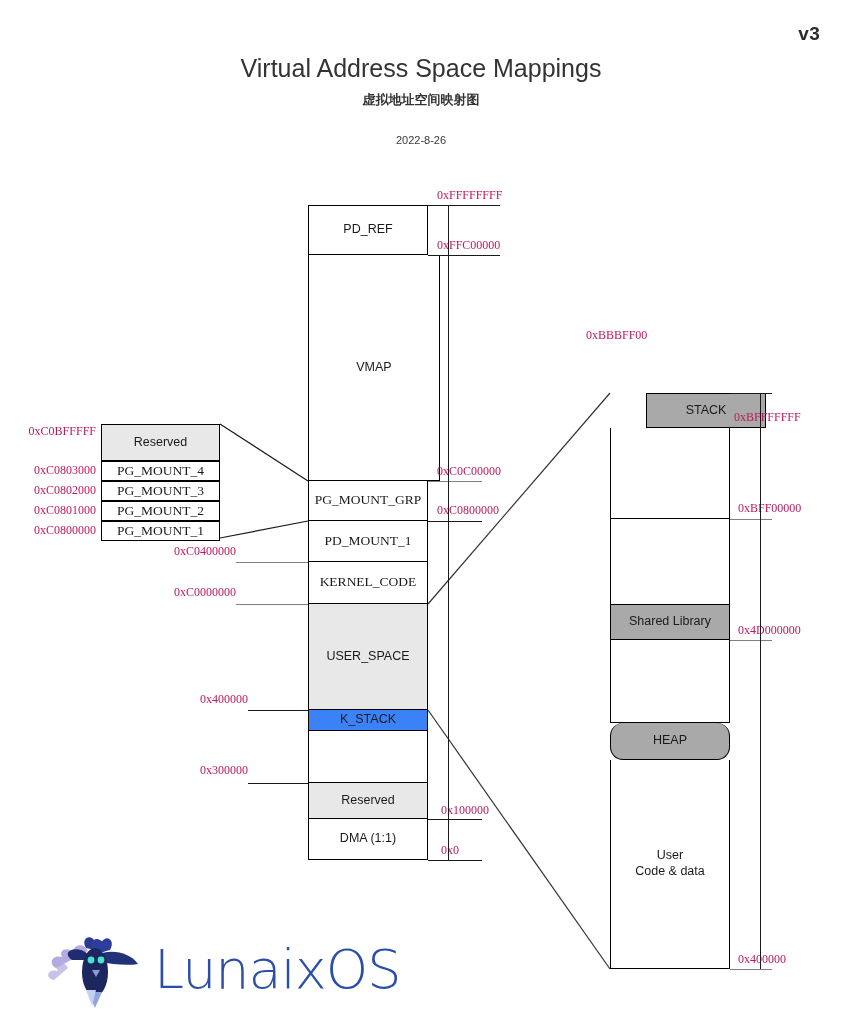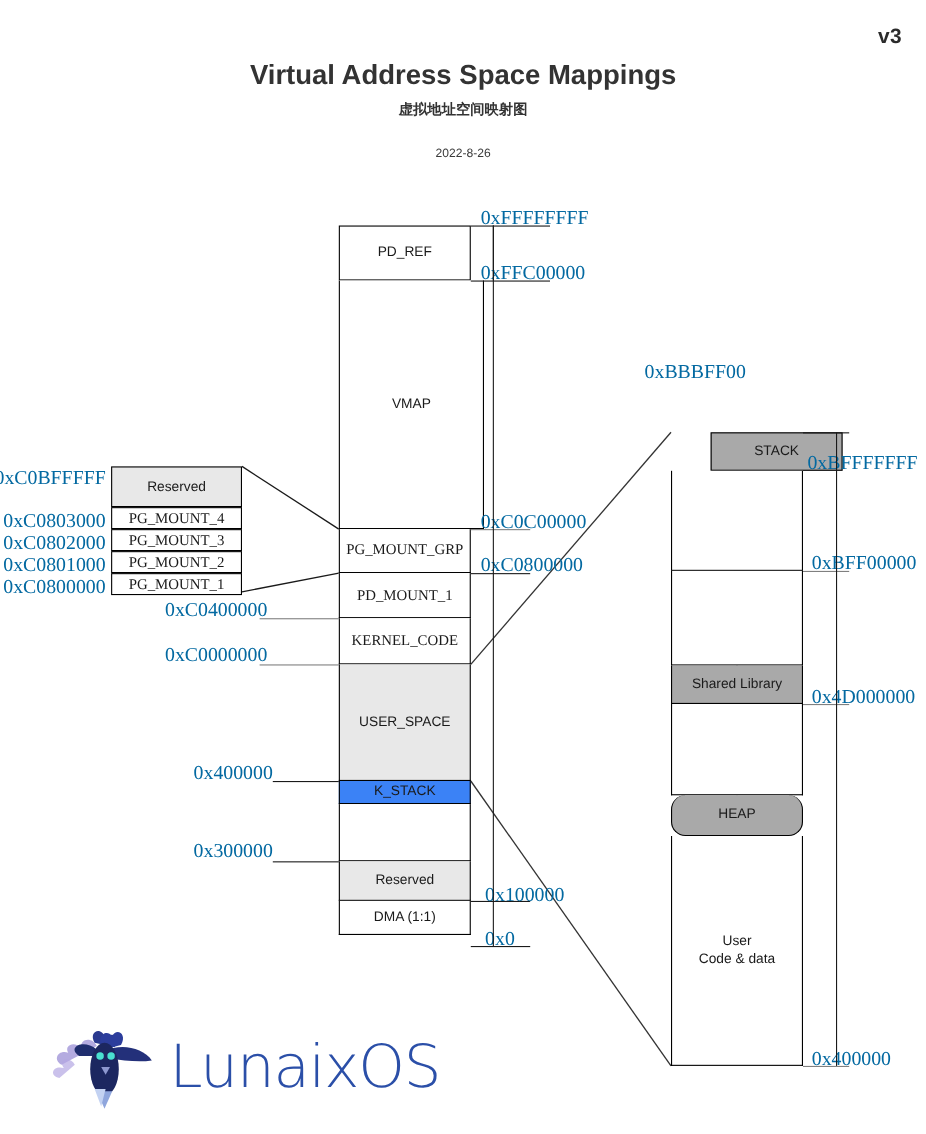--- a/index.html
+++ b/index.html
@@ -20,21 +20,21 @@
   
   #version-tag {
     right: 22px; top: 23px;
     font-size: 19px; font-weight: bold;
     color: #2b2b2b;
     letter-spacing: .3px;
   }
   #page-title {
     left: 0; right: 0; top: 54px;
     text-align: center;
-    font-size: 25px; font-weight: bold;
+    font-size: 25px; font-weight: normal;
     color: #333333;
   }
   #page-subtitle {
     left: 0; right: 0; top: 91px;
     text-align: center;
     font-size: 13px; font-weight: bold;
     color: #333333;
   }
   #page-date {
     left: 0; right: 0; top: 134px;
@@ -56,22 +56,22 @@
     text-align: center;
     line-height: 1.25;
   }
   .block.shade-light { background: #e8e8e8; }
   .block.shade-mid   { background: #3b82f6; }
   .block.shade-gray  { background: #a9a9a9; }
   .block.noborder-top { border-top: none; }
 
   .addr {
     font-family: "Liberation Serif", serif;
-    font-size: 18px;
-    color: #0369a1;
+    font-size: 12px;
+    color: #be185d;
     white-space: nowrap;
   }
   .addr.right { text-align: right; }
 
   .tick {
     height: 0;
     border-top: 1.6px solid #808080;
   }
   .tick.dark { border-top-color: #1a1a1a; }
 
@@ -168,21 +168,21 @@
 </div>
 <div class="abs block shade-mid noborder-top" style="left:308px; top:710px; width:120px; height:21px;">
   <span>K_STACK</span>
 </div>
 <div class="abs block noborder-top" style="left:308px; top:731px; width:120px; height:52px;">
   <span></span>
 </div>
 <div class="abs block shade-light noborder-top" style="left:308px; top:783px; width:120px; height:36px;">
   <span>Reserved</span>
 </div>
-<div class="abs block noborder-top" style="left:308px; top:819px; width:120px; height:31px;">
+<div class="abs block noborder-top" style="left:308px; top:819px; width:120px; height:41px;">
   <span>DMA (1:1)</span>
 </div>
 
 <div class="abs vline" style="left:448px; top:205px; height:50px;"></div>
 <div class="abs vline" style="left:448px; top:255px; height:0px;"></div>
 <div class="abs tick dark" style="left:428px; top:205px; width:72px;"></div>
 <div class="abs addr" style="left:437px; top:188px;">0xFFFFFFFF</div>
 
 <div class="abs tick dark" style="left:428px; top:255px; width:72px;"></div>
 <div class="abs addr" style="left:437px; top:238px;">0xFFC00000</div>

